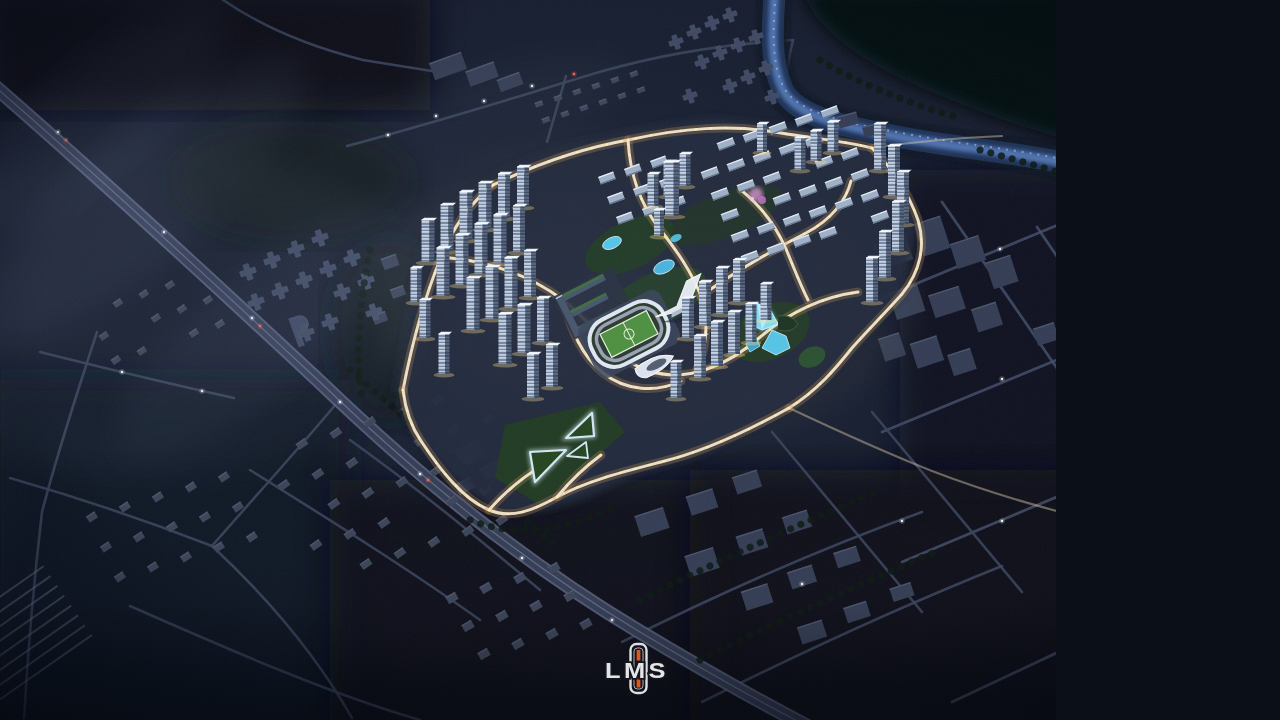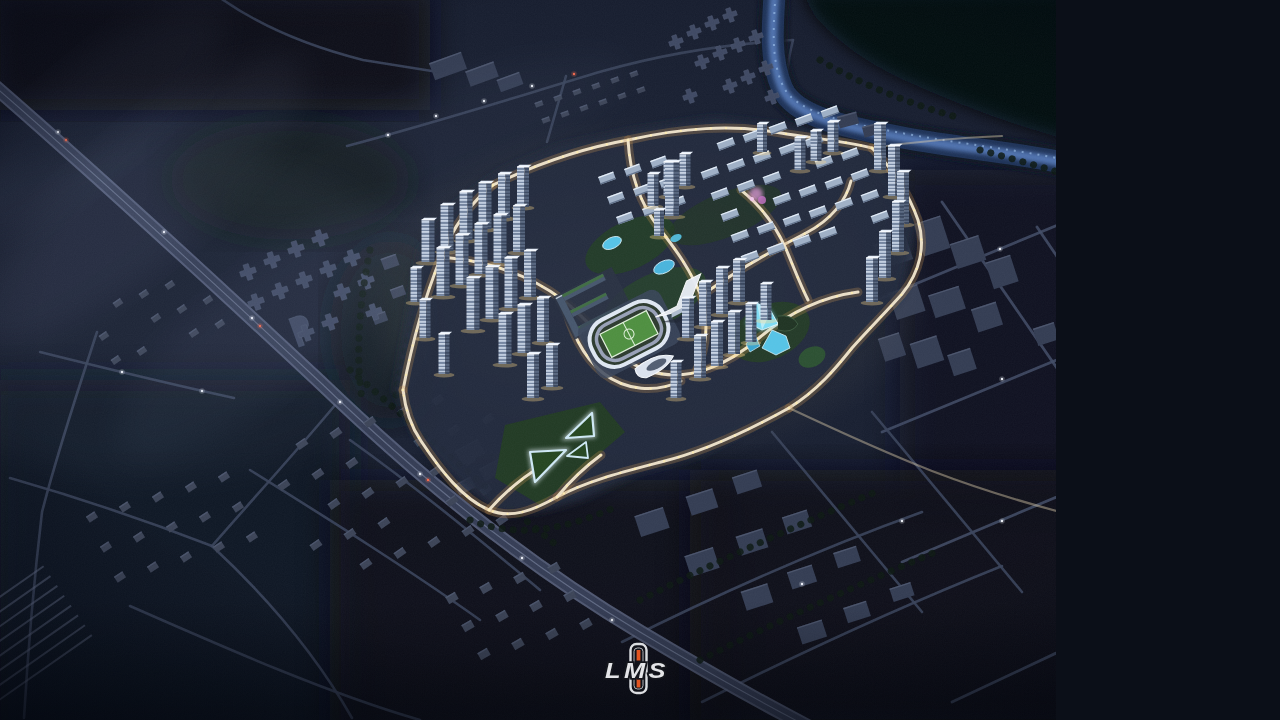--- a/index.html
+++ b/index.html
@@ -1,16 +1,16 @@
 <!DOCTYPE html>
 <html><head>
 <meta charset="utf-8">
 <style>
   html,body{margin:0;padding:0;background:#0b0f18;}
-  #stage{position:relative;width:1056px;height:720px;overflow:hidden;background:#fef9c3;font-style:italic;}
+  #stage{position:relative;width:1056px;height:720px;overflow:hidden;background:#fef9c3;}
   #stage svg{position:absolute;inset:0;display:block;}
   .litroad-core{fill:none;stroke:#f3e8cf;stroke-width:3;stroke-linecap:round;opacity:.95;}
   .litroad-glow{fill:none;stroke:#c8944e;stroke-width:9;stroke-linecap:round;opacity:.28;}
   .litroad-dots{fill:none;stroke:#ffedb0;stroke-width:2.2;stroke-linecap:round;stroke-dasharray:0.1 15;opacity:.95;}
   .litroad-dim{fill:none;stroke:#d9c9a8;stroke-width:2.2;stroke-linecap:round;opacity:.45;}
   .darkroad{fill:none;stroke:#39425a;stroke-width:2.6;stroke-linecap:round;opacity:.9;}
   .darkroad2{fill:none;stroke:#424c66;stroke-width:2.8;stroke-linecap:round;opacity:.85;}
   .treerow{fill:none;stroke:#0c1712;stroke-width:7;stroke-linecap:round;stroke-dasharray:0.1 11;opacity:.85;}
   .wm-text{font-family:"Liberation Sans","DejaVu Sans",sans-serif;font-weight:700;
            fill:#f2f3f5;stroke:#15171d;stroke-width:3.5px;paint-order:stroke;letter-spacing:3px;}

